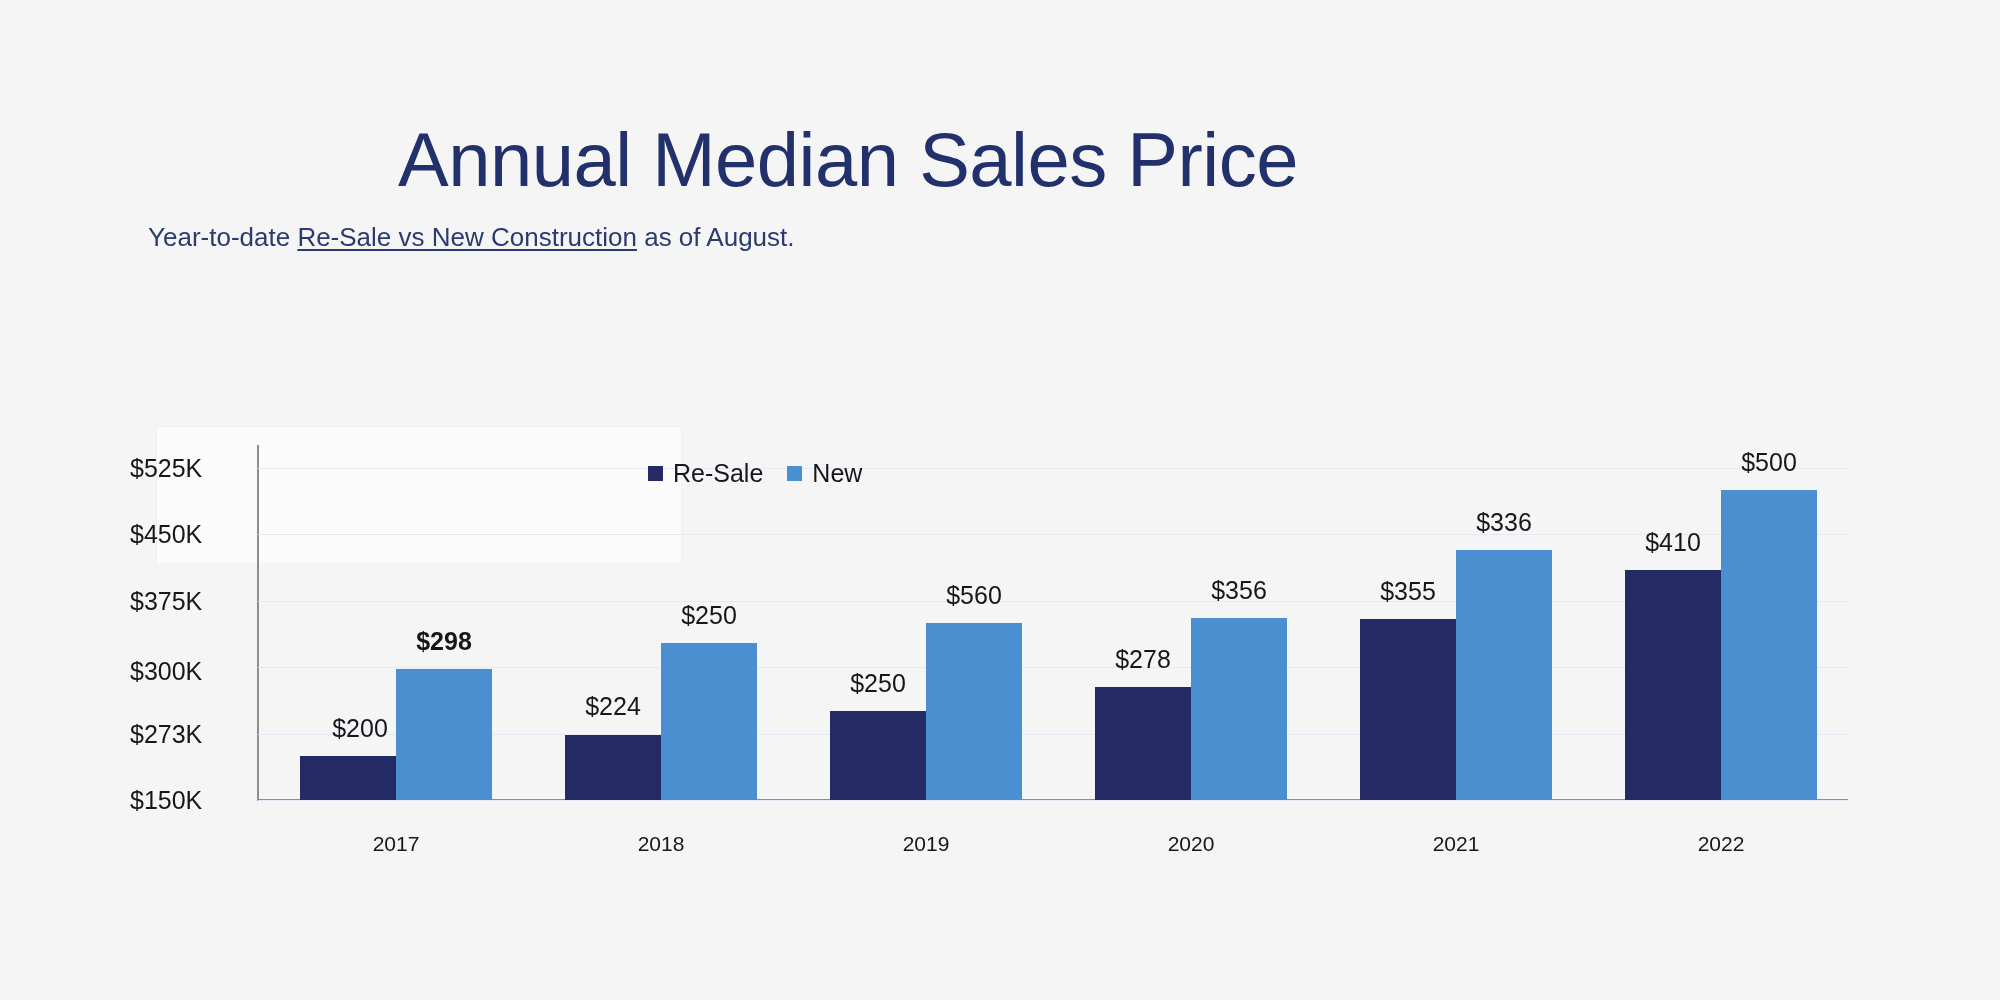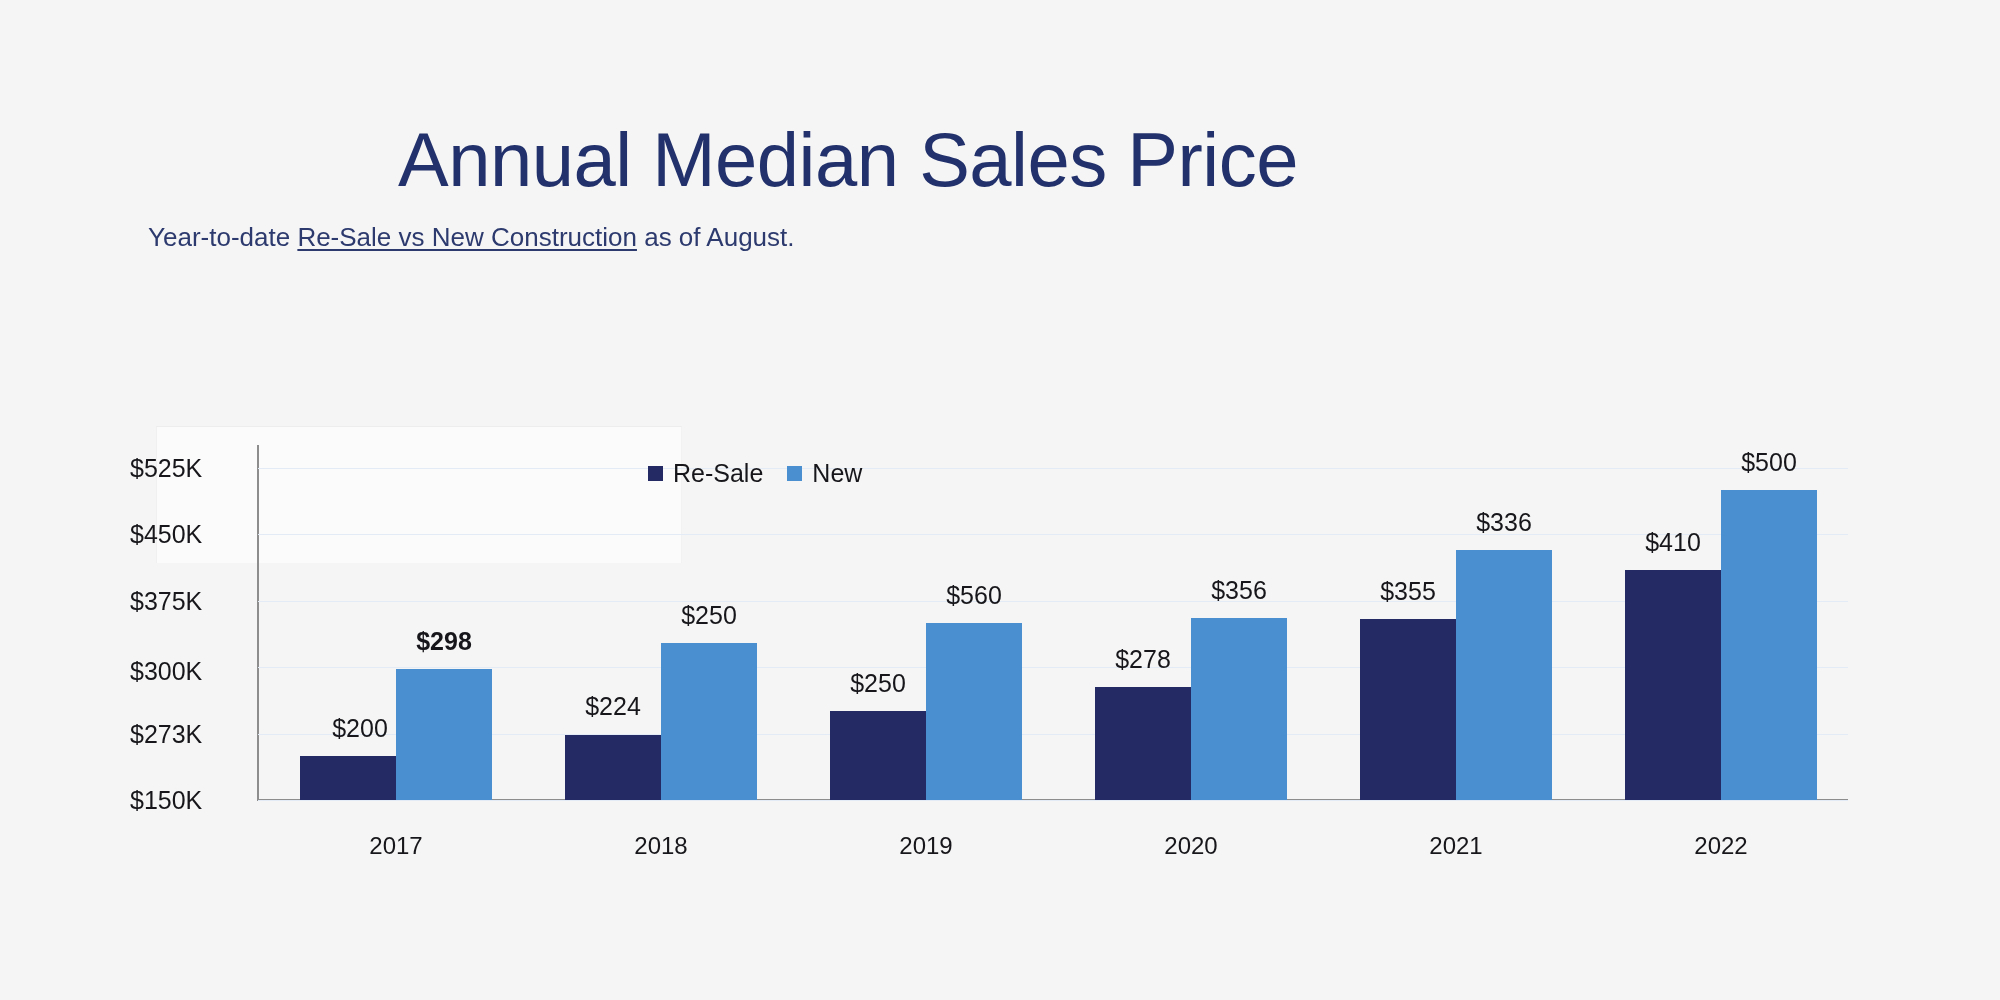--- a/index.html
+++ b/index.html
@@ -134,21 +134,21 @@
     color: #17171b;
     text-align: center;
     white-space: nowrap;
     transform: translateX(-50%);
   }
 
   
   .x-label {
     position: absolute;
     top: 832px;
-    font-size: 24px;
+    font-size: 21px;
     color: #17171b;
     text-align: center;
     white-space: nowrap;
     transform: translateX(-50%);
   }
 
   
   #legend {
     position: absolute;
     left: 648px;

